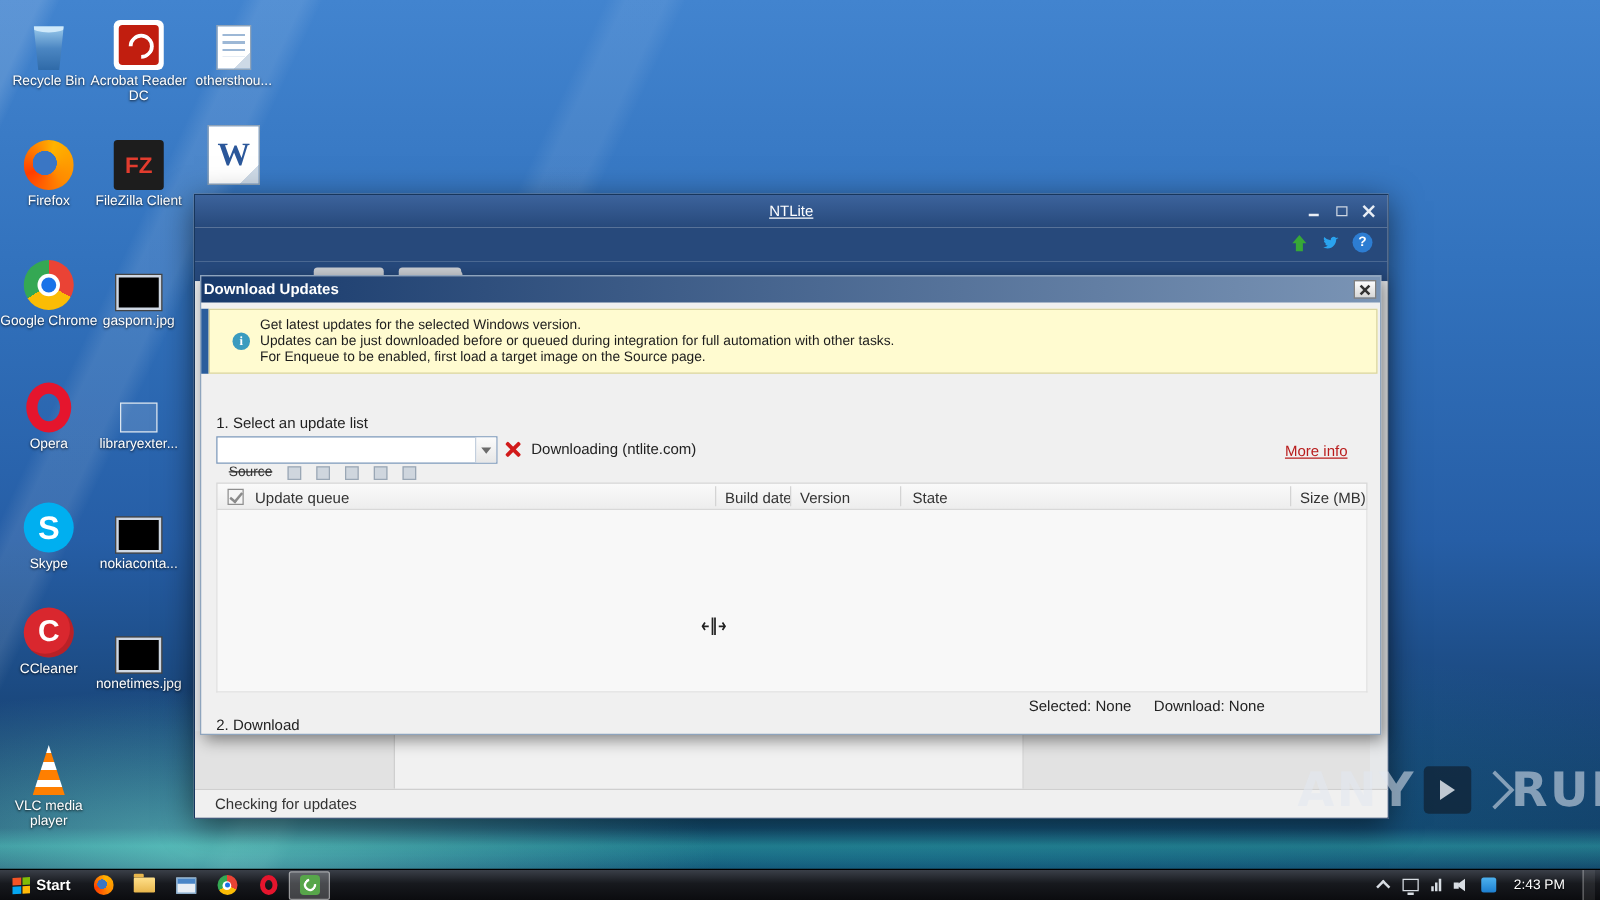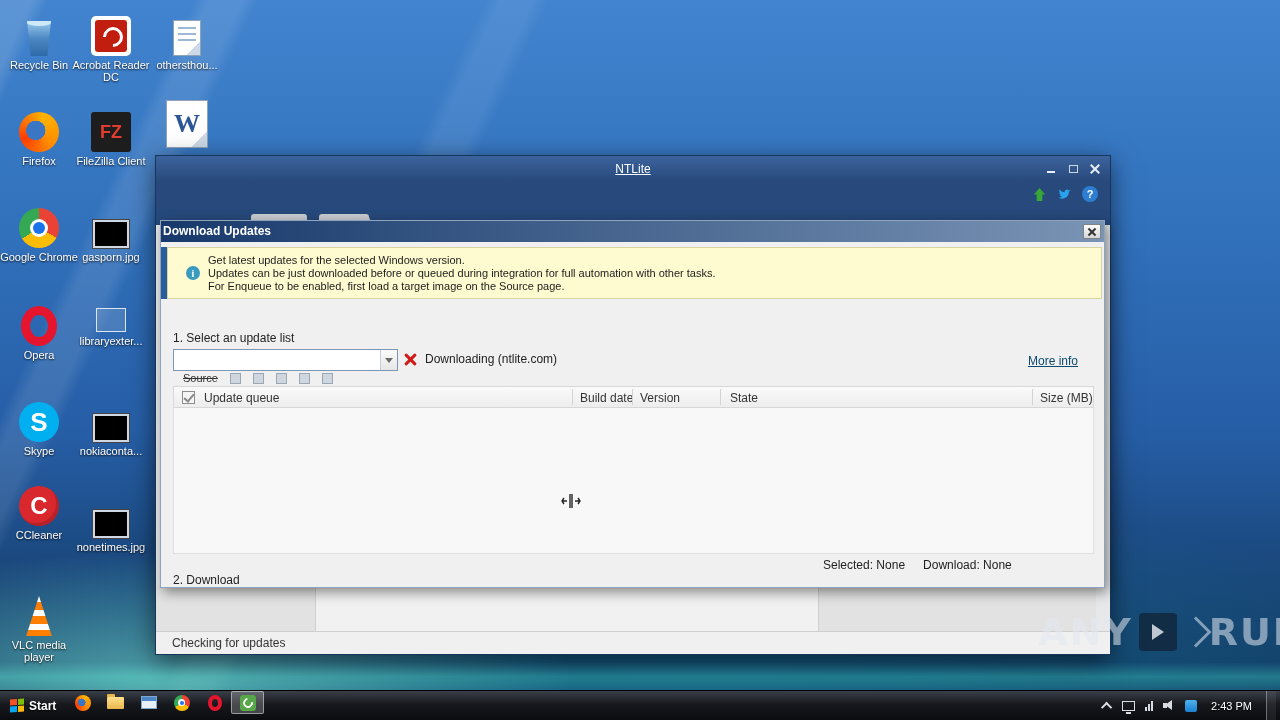--- a/index.html
+++ b/index.html
@@ -84,40 +84,40 @@
   .combo-arrow{position:absolute;right:0;top:0;bottom:0;width:17px;border-left:1px solid #c3cfdd;background:linear-gradient(#fbfbfb,#e7e7e7);display:flex;align-items:center;justify-content:center;cursor:pointer;}
   .combo-arrow:after{content:"";width:0;height:0;border-left:4px solid transparent;border-right:4px solid transparent;border-top:5px solid #6b6b6b;}
   .remnant{position:absolute;left:22px;top:151px;z-index:3;display:flex;align-items:center;gap:12px;}
   .remnant .rtext{font-size:11px;color:#333;text-decoration:line-through;}
   .rico{width:11px;height:11px;background:#cfd6de;border:1px solid #9aa7b5;}
   .dlstatus{position:absolute;left:243px;top:131px;display:flex;align-items:center;gap:8px;z-index:2;}
   .xicon{position:relative;width:13px;height:13px;}
   .xicon:before,.xicon:after{content:"";position:absolute;left:5px;top:-1px;width:3px;height:15px;background:#d11a1a;border-radius:1px;}
   .xicon:before{transform:rotate(45deg);} .xicon:after{transform:rotate(-45deg);}
   .dlstatus .dtext{font-size:12px;color:#222;}
-  .moreinfo{position:absolute;right:26px;top:133px;font-size:12px;color:#0c4a6e;text-decoration:underline;cursor:pointer;}
+  .moreinfo{position:absolute;right:26px;top:133px;font-size:12px;color:#b91c1c;text-decoration:underline;cursor:pointer;}
 
   .ghead{position:absolute;left:12px;top:165px;width:921px;height:22px;background:linear-gradient(#fafafa,#ededed);border:1px solid #d8d8d8;}
   .ghead .gsep{position:absolute;top:2px;bottom:2px;width:1px;background:#d4d4d4;}
   .ghead .glabel{position:absolute;top:4px;font-size:12px;color:#333;}
   .gcheck{position:absolute;left:8px;top:4px;width:13px;height:13px;background:#f5f5f5;border:1px solid #8e8e8e;cursor:pointer;}
   .gcheck:after{content:"";position:absolute;left:3px;top:0px;width:4px;height:8px;border-right:2px solid #8a8a8a;border-bottom:2px solid #8a8a8a;transform:rotate(40deg);}
   .gbody{position:absolute;left:12px;top:187px;width:921px;height:146px;background:#f8f8f8;border:1px solid #e0e0e0;border-top:none;}
   .cursor-resize{position:absolute;left:400px;top:272px;}
   .selline{position:absolute;left:662px;top:337px;display:flex;gap:18px;font-size:12px;color:#222;align-items:flex-end;}
 
   
   .watermark{position:absolute;left:1038px;top:610px;display:flex;align-items:center;gap:6px;z-index:50;}
   .wm-txt{font:bold 38px "DejaVu Sans",sans-serif;color:rgba(225,232,240,.55);letter-spacing:2px;}
   .wm-box{width:38px;height:38px;background:rgba(15,20,30,.55);border-radius:4px;display:flex;align-items:center;justify-content:center;}
   .wm-play{width:0;height:0;border-left:12px solid rgba(235,240,245,.8);border-top:8px solid transparent;border-bottom:8px solid transparent;}
   .wm-tri{width:22px;height:22px;border:3px solid rgba(225,232,240,.55);border-left:none;border-bottom:none;transform:rotate(45deg);margin:0 -4px 0 2px;}
 
   
-  .taskbar{position:absolute;left:0;bottom:0;width:1280px;height:30px;background:linear-gradient(180deg,#3a3f48,#17191e 45%,#0b0c0f);border-top:1px solid #000;display:flex;align-items:flex-start;z-index:100;}
+  .taskbar{position:absolute;left:0;bottom:0;width:1280px;height:25px;background:linear-gradient(180deg,#3a3f48,#17191e 45%,#0b0c0f);border-top:1px solid #000;display:flex;align-items:center;z-index:100;}
   .startbtn{display:flex;align-items:center;gap:5px;padding:0 10px;height:100%;cursor:pointer;}
   .winflag{width:14px;height:13px;display:grid;grid-template-columns:1fr 1fr;grid-template-rows:1fr 1fr;gap:1px;transform:skewY(-4deg);}
   .winflag i{display:block;} .winflag i:nth-child(1){background:#f35325;} .winflag i:nth-child(2){background:#81bc06;} .winflag i:nth-child(3){background:#05a6f0;} .winflag i:nth-child(4){background:#ffba08;}
   .starttxt{color:#fff;font-size:12px;font-weight:bold;text-shadow:0 1px 1px #000;}
   .tbtn{width:33px;height:23px;display:flex;align-items:center;justify-content:center;cursor:pointer;border-radius:2px;}
   .tbtn.active{background:rgba(255,255,255,.22);border:1px solid rgba(255,255,255,.45);}
   .t-firefox{width:16px;height:16px;border-radius:50%;background:radial-gradient(circle at 42% 46%,#3a76c4 0 30%,rgba(0,0,0,0) 31%),conic-gradient(from 140deg,#ff8a00,#ff3d00 30%,#ffb300 65%,#ff8a00);}
   .t-folder{width:17px;height:12px;background:linear-gradient(#ffe08a,#e8b64c);border-radius:1px;position:relative;}
   .t-folder:before{content:"";position:absolute;left:0;top:-3px;width:8px;height:3px;background:#e8b64c;border-radius:1px 1px 0 0;}
   .t-window{width:16px;height:13px;background:#e8eef5;border:1px solid #7fa8cc;position:relative;}
@@ -201,21 +201,21 @@
         <div class="i-filezilla"></div>
       </div>
     <div class="dlabel">FileZilla Client</div>
   </div>
   <div class="dicon" style="left:72px;top:200px">
     <div class="ig">
         <div class="i-imgblack"></div>
       </div>
     <div class="dlabel">gasporn.jpg</div>
   </div>
-  <div class="dicon" style="left:72px;top:284px">
+  <div class="dicon" style="left:72px;top:298px">
     <div class="ig">
         <div class="i-imglight"></div>
       </div>
     <div class="dlabel">libraryexter...</div>
   </div>
   <div class="dicon" style="left:72px;top:394px">
     <div class="ig">
         <div class="i-imgblack"></div>
       </div>
     <div class="dlabel">nokiaconta...</div>

